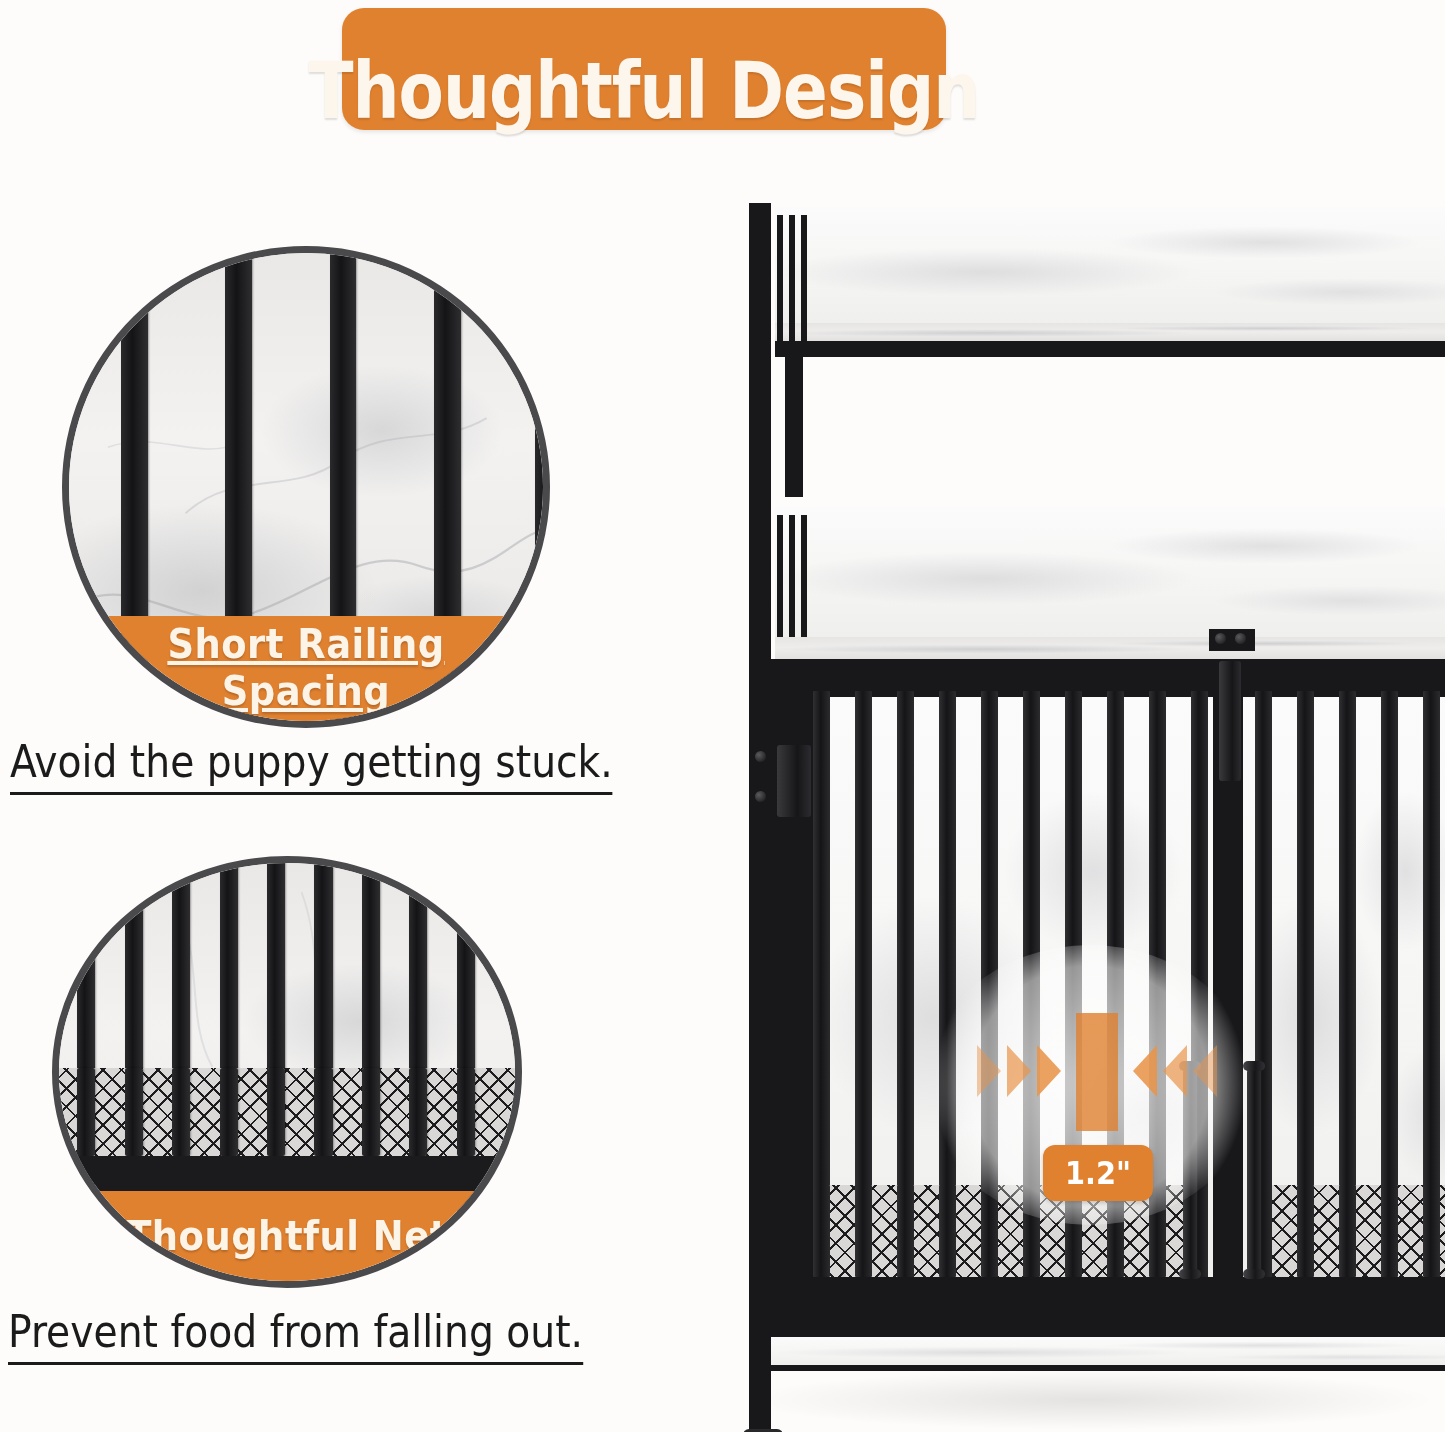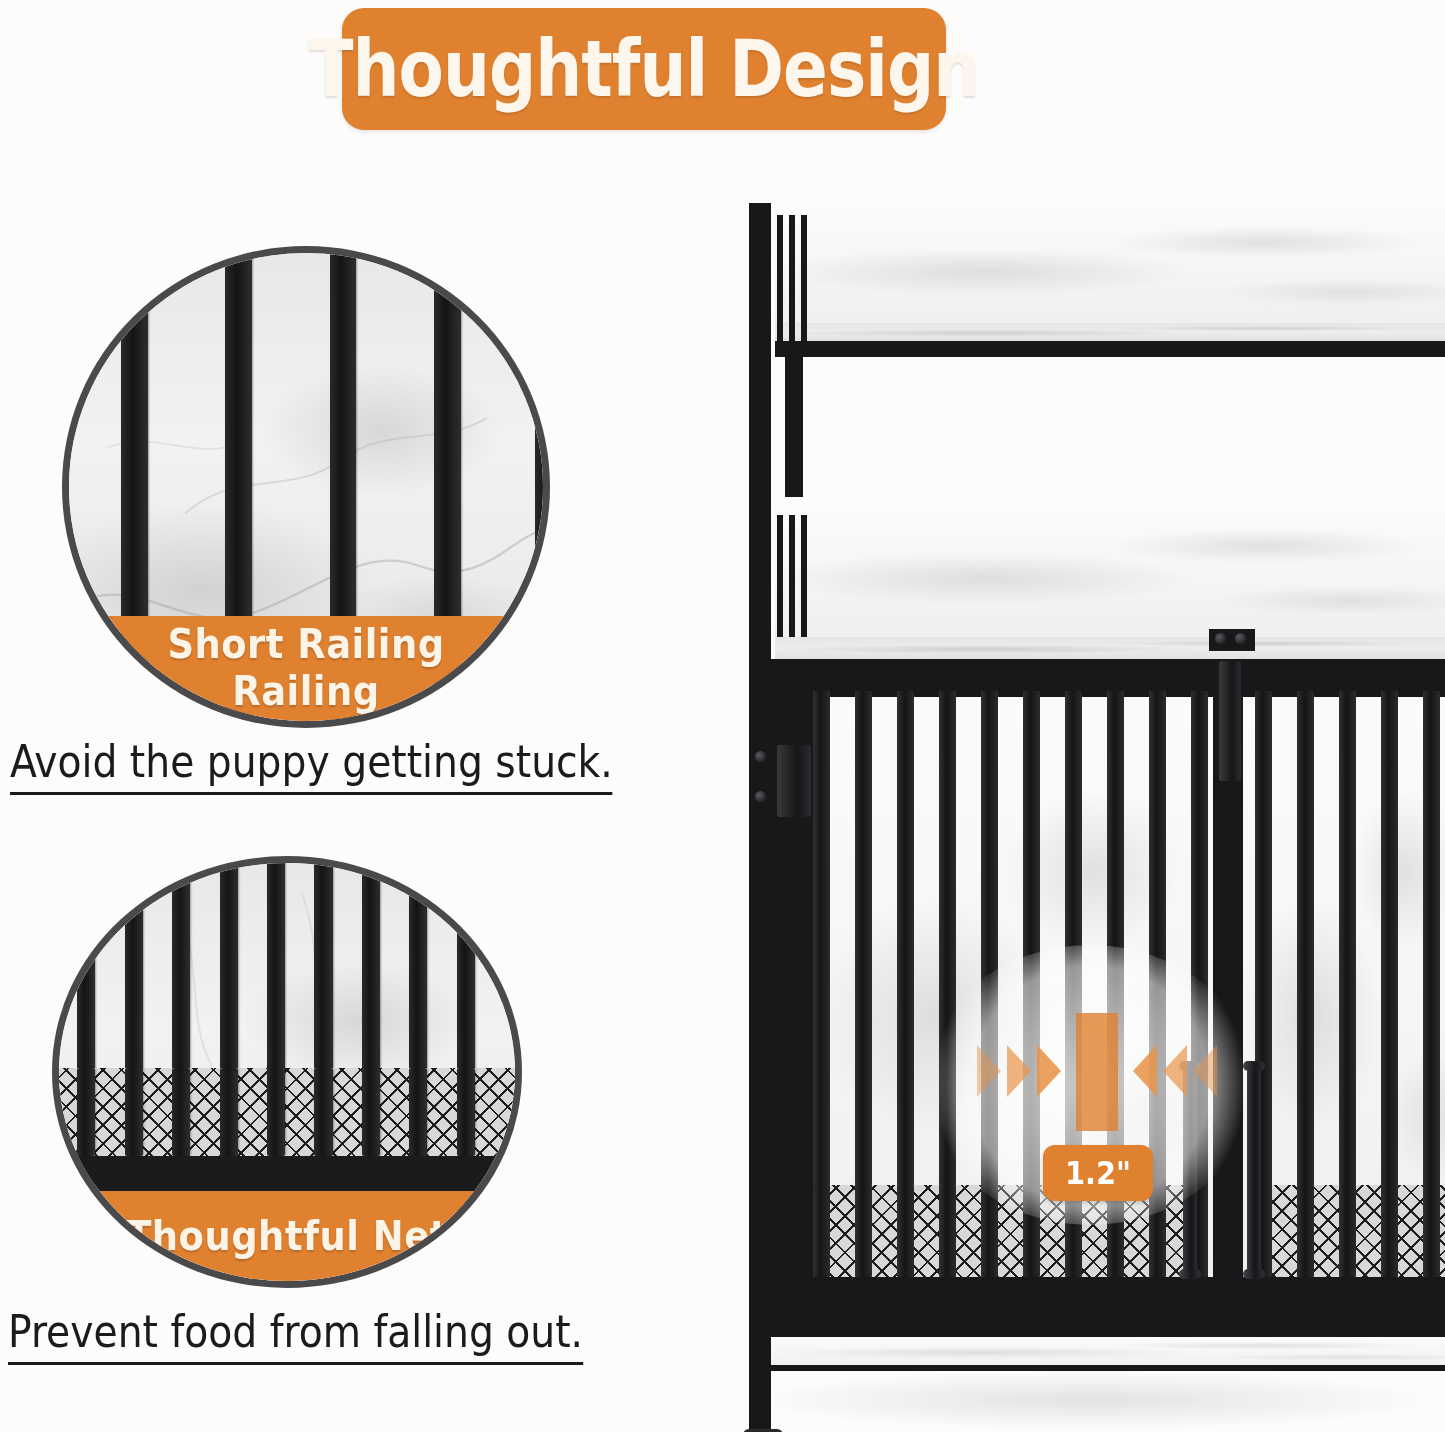--- a/index.html
+++ b/index.html
@@ -9,21 +9,21 @@
     font-family:"Liberation Sans", sans-serif;
     overflow:hidden;
     position:relative;
   }
   .stage{position:absolute;inset:0;}
 
   
   #title-banner{
     position:absolute;left:342px;top:8px;width:604px;height:122px;
     background:#e08130;border-radius:22px;
-    display:flex;align-items:center;justify-content:center;
+    display:flex;align-items:flex-end;justify-content:center;
     box-shadow:0 2px 4px rgba(0,0,0,.10);
   }
   #title-text{
     color:#fdf6ec;
     font-family:"DejaVu Sans Condensed","Liberation Sans",sans-serif;
     font-weight:bold;font-size:78px;letter-spacing:-1px;
     line-height:1;white-space:nowrap;
     transform:scaleX(.94);
     text-shadow:0 2px 2px rgba(0,0,0,.12);
   }
@@ -185,23 +185,23 @@
         <path d="M40,200 C90,182 130,214 176,196" fill="none" stroke="#aeaeb4" stroke-width="1.6" opacity=".5"></path>
       </svg>
       <div class="bars">
         <div class="bar" style="left:11%;width:5.6%;"></div>
         <div class="bar" style="left:33%;width:5.6%;"></div>
         <div class="bar" style="left:55%;width:5.6%;"></div>
         <div class="bar" style="left:77%;width:5.6%;"></div>
         <div class="bar" style="left:98.4%;width:5.6%;"></div>
       </div>
       <div class="capband" style="height:22.5%;">
-        <div class="cap-text" style="font-size:41px;line-height:47px;">
+        <div class="cap-text" style="font-size:41px;line-height:47px;text-decoration:underline;">
           <div>Short Railing</div>
-          <div>Railing</div>
+          <div>Spacing</div>
         </div>
       </div>
     </div>
     <div class="caption" style="left:10px;top:735px;">Avoid the puppy getting stuck.</div>
   </div>
 
   <div class="feature">
     <div class="circle" style="left:52px;top:856px;width:470px;height:432px;">
       <div class="marble"></div>
       <svg class="veins" viewBox="0 0 470 432" preserveAspectRatio="none">

